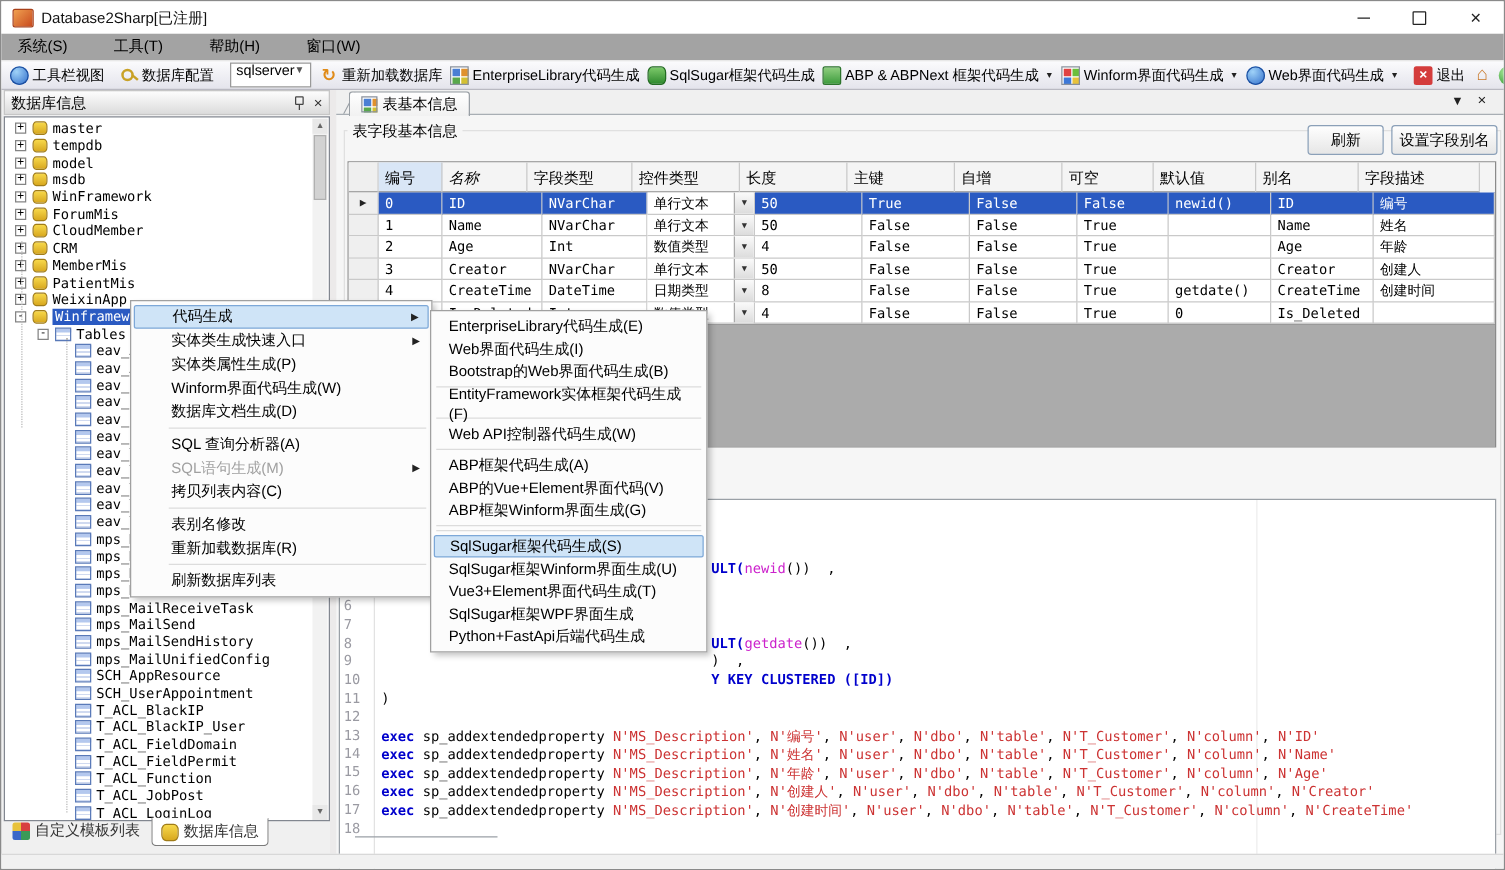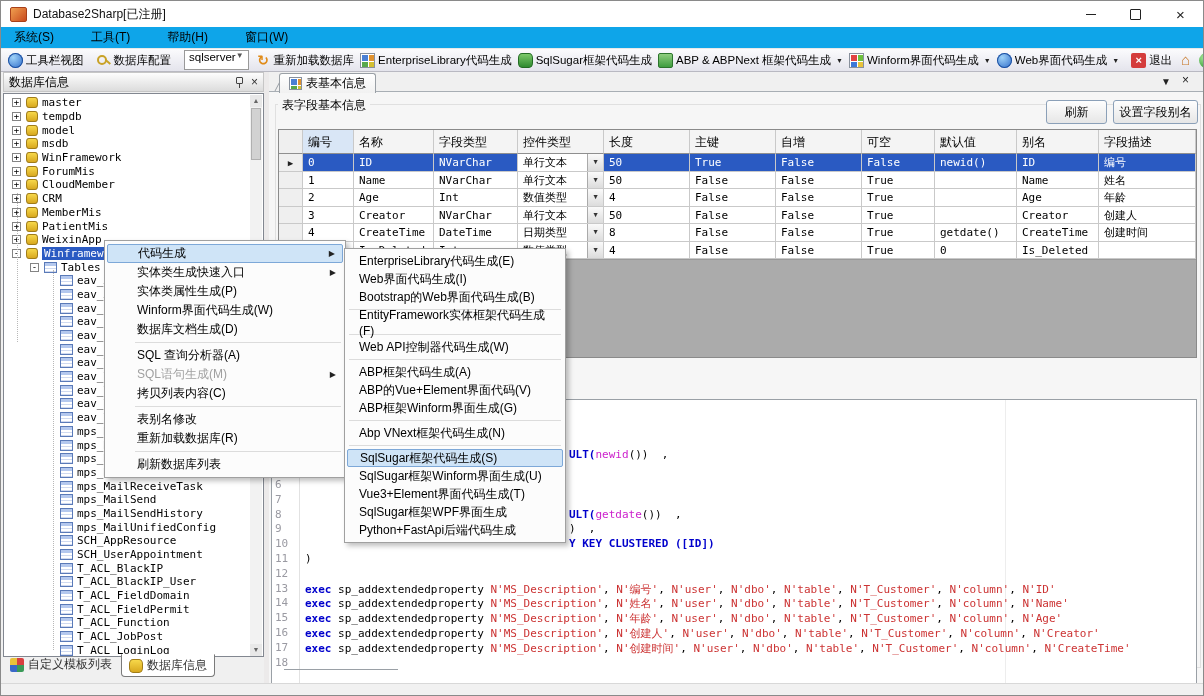--- a/index.html
+++ b/index.html
@@ -10,21 +10,21 @@
   .titlebar{position:absolute;left:0;top:0;width:100%;height:26px;background:#fff;display:flex;align-items:center;}
   .app-icon{width:15px;height:13px;margin:0 6px 0 9px;border-radius:2px;background:linear-gradient(135deg,#f0a050,#c84a1e);border:1px solid #a8401a;}
   .wtitle{font-size:12px;color:#111;}
   .wctrls{position:absolute;right:0;top:0;height:26px;display:flex;}
   .wbtn{width:45px;height:26px;display:flex;align-items:center;justify-content:center;color:#222;}
   .glyph-min{width:10px;height:1px;background:#222;}
   .glyph-max{width:9px;height:9px;border:1px solid #222;border-radius:1px;}
   .glyph-close{font-size:15px;line-height:15px;}
 
   
-  .menubar{position:absolute;left:0;top:26px;width:100%;height:21px;background:#0ea5e9;display:flex;}
+  .menubar{position:absolute;left:0;top:26px;width:100%;height:21px;background:#a3a3a3;display:flex;}
   .menubar .mitem{padding:2px 13px;margin-right:11px;}
 
   
   .toolbar{position:absolute;left:0;top:47px;width:100%;height:24px;background:linear-gradient(#fbfbfd,#e4e4ec);border-top:1px solid #e8e8e8;border-bottom:1px solid #b9b9c2;display:flex;align-items:center;padding:0 4px;box-sizing:border-box;white-space:nowrap;overflow:hidden;font-size:11.5px;}
   .tbtn{display:inline-flex;align-items:center;gap:3px;padding:1px 3px;border-radius:2px;}
   .tsep{width:1px;height:16px;background:#b5b5bd;margin:0 3px;box-shadow:1px 0 0 #fff;}
   .tcombo{width:108px;height:18px;background:#fff;border:1px solid #999;display:inline-flex;justify-content:space-between;padding:0 4px;margin:0 4px;}
   .tcombo .car{font-size:8px;color:#555;}
   .drop{font-size:7px;color:#222;margin-left:2px;}
   .ic{width:15px;height:15px;display:inline-block;position:relative;flex:0 0 auto;}
@@ -419,21 +419,21 @@
 
   <div class="groupbox"></div>
   <div class="gb-label">表字段基本信息</div>
   <div class="btn" id="btn-refresh">刷新</div>
   <div class="btn" id="btn-alias">设置字段别名</div>
 
   <div class="grid" id="grid">
       <div class="grow hdr">
         <div class="gcell selcol" style="width: 24px;"></div>
         <div class="gcell numhdr" style="width: 51px;">编号</div>
-        <div class="gcell" style="width: 80px;">名称</div>
+        <div class="gcell" style="width: 68px; font-style: italic;">名称</div>
         <div class="gcell" style="width: 84px;">字段类型</div>
         <div class="gcell" style="width: 86px;">控件类型</div>
         <div class="gcell" style="width: 86px;">长度</div>
         <div class="gcell" style="width: 86px;">主键</div>
         <div class="gcell" style="width: 86px;">自增</div>
         <div class="gcell" style="width: 73px;">可空</div>
         <div class="gcell" style="width: 82px;">默认值</div>
         <div class="gcell" style="width: 82px;">别名</div>
         <div class="gcell" style="width: 97px;">字段描述</div>
       </div>
@@ -751,23 +751,20 @@
       <div class="mi">
         <span>ABP框架代码生成(A)</span>
       </div>
       <div class="mi">
         <span>ABP的Vue+Element界面代码(V)</span>
       </div>
       <div class="mi">
         <span>ABP框架Winform界面生成(G)</span>
       </div>
       <div class="msep"></div>
-      <div class="mi">
-        <span>Abp VNext框架代码生成(N)</span>
-      </div>
       <div class="msep"></div>
       <div class="mi hl">
         <span>SqlSugar框架代码生成(S)</span>
       </div>
       <div class="mi">
         <span>SqlSugar框架Winform界面生成(U)</span>
       </div>
       <div class="mi">
         <span>Vue3+Element界面代码生成(T)</span>
       </div>

